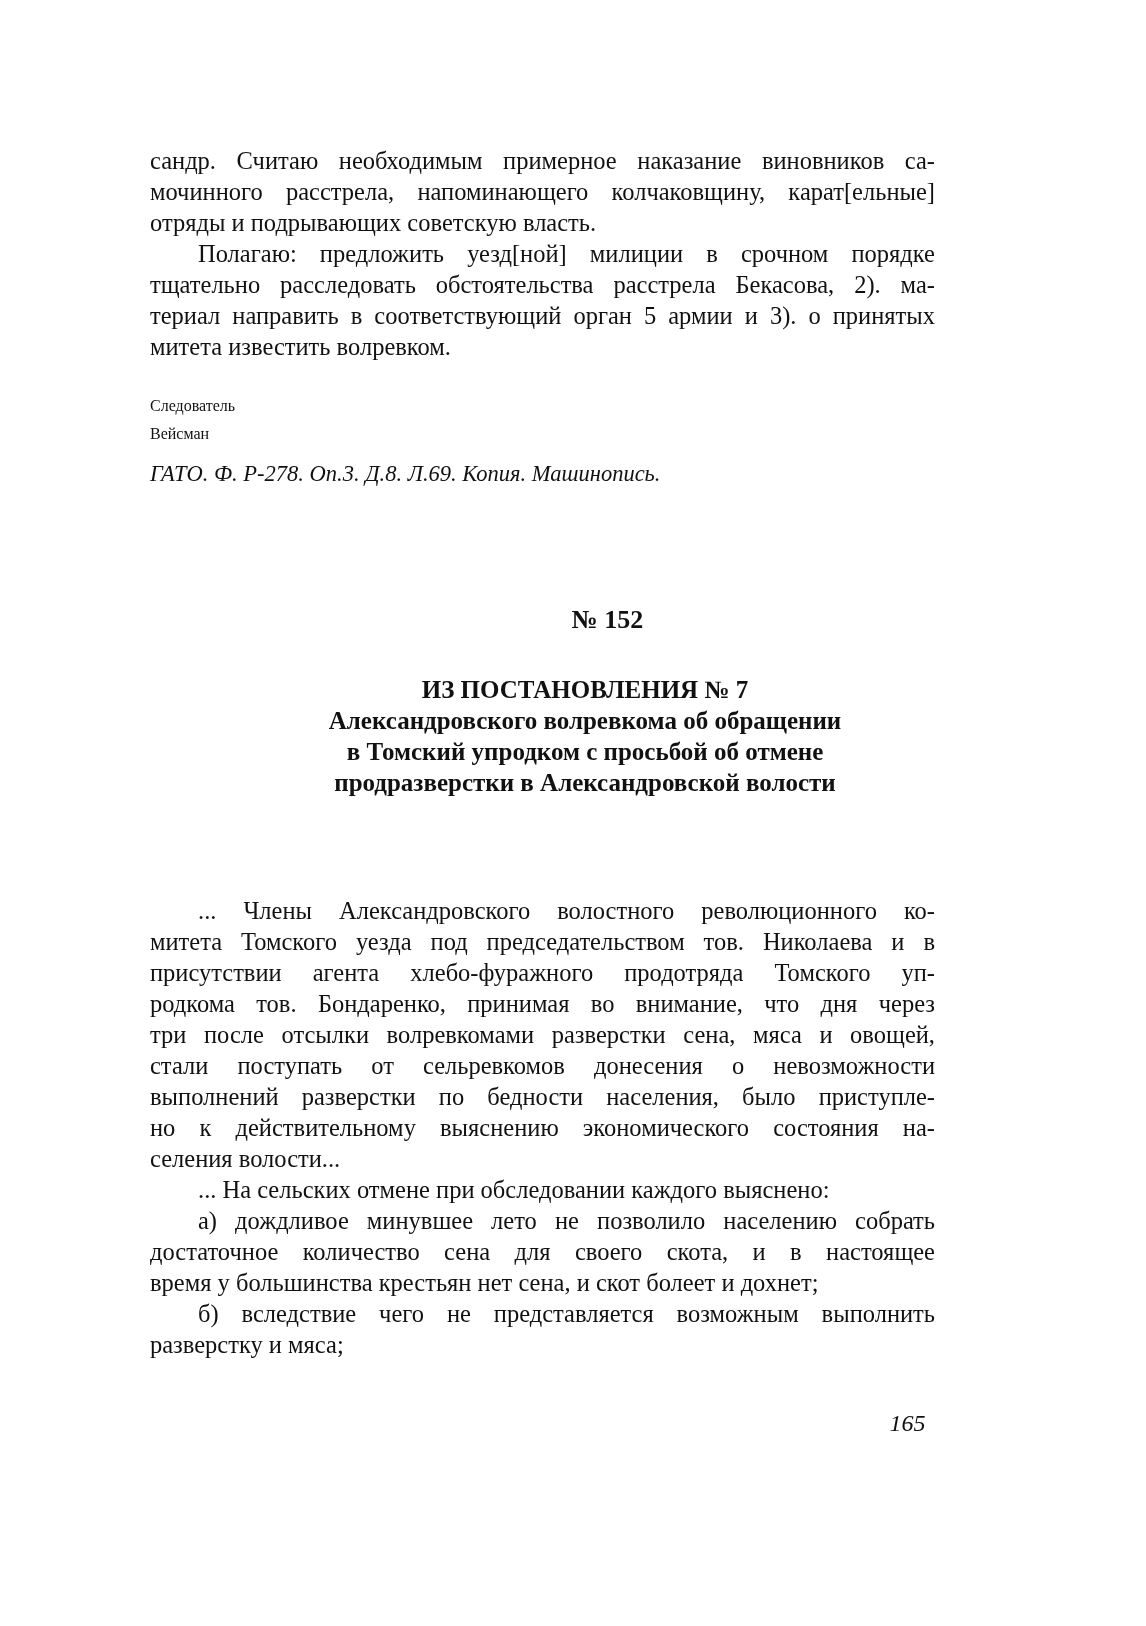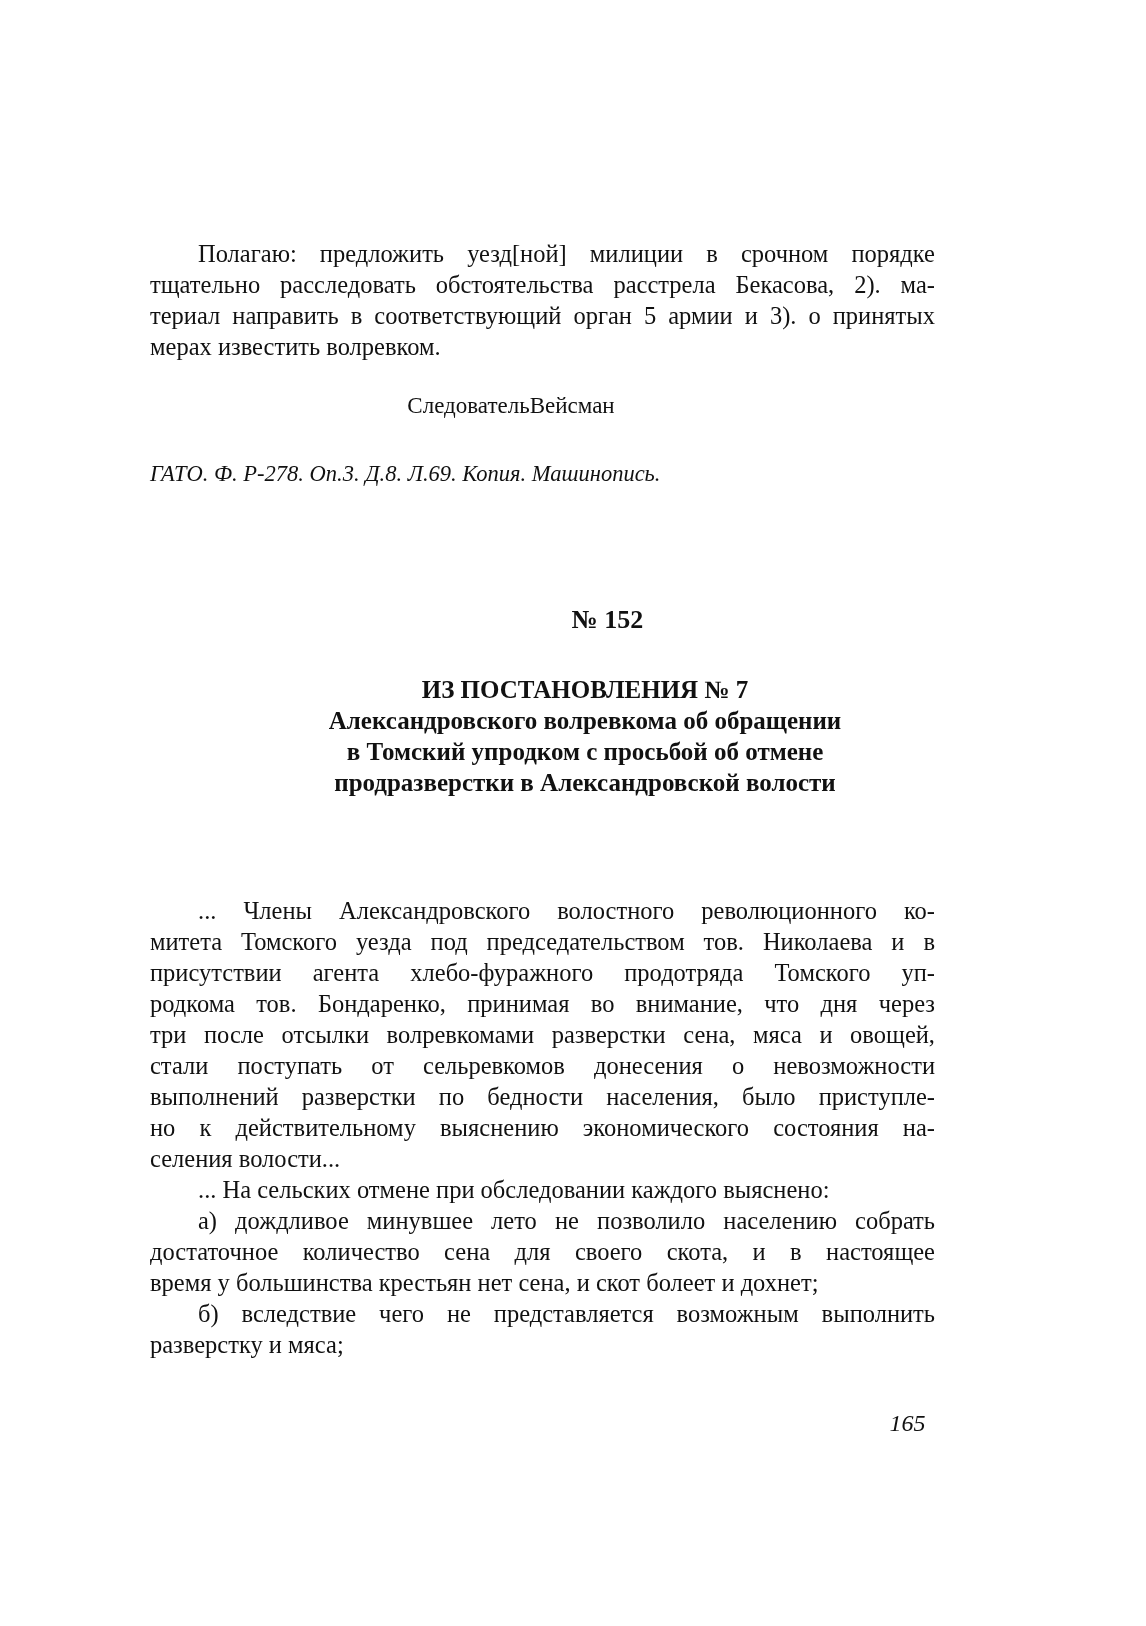--- a/index.html
+++ b/index.html
@@ -41,24 +41,25 @@
       text-align-last: left;
     }
     .line.indent {
       padding-left: 48px;
     }
     .signature {
       position: absolute;
       top: 392px;
       left: 150px;
       width: 722px;
-      font-size: 23px;
+      font-size: 16px;
       line-height: 28px;
       display: flex;
-      justify-content: center;
+      justify-content: flex-end;
+      flex-direction: column;
     }
     .source {
       position: absolute;
       top: 460px;
       left: 150px;
       font-size: 22.5px;
       font-style: italic;
       line-height: 28px;
     }
     .doc-number {
@@ -107,26 +108,31 @@
       font-size: 24px;
       line-height: 30px;
       font-style: italic;
     }
   </style>
 </head>
 <body>
 
 <div class="page">
 
+  <div class="text-block" style="top:145px;">
+    <span class="line">сандр. Считаю необходимым примерное наказание виновников са-</span>
+    <span class="line">мочинного расстрела, напоминающего колчаковщину, карат[ельные]</span>
+    <span class="line last">отряды и подрывающих советскую власть.</span>
+  </div>
 
   <div class="text-block" style="top:238px;">
     <span class="line indent">Полагаю: предложить уезд[ной] милиции в срочном порядке</span>
     <span class="line">тщательно расследовать обстоятельства расстрела Бекасова, 2). ма-</span>
     <span class="line">териал направить в соответствующий орган 5 армии и 3). о принятых</span>
-    <span class="line last">мерах известить волревком.</span>
+    <span class="line last">митета известить волревком.</span>
   </div>
 
   <div class="signature">
     <span>Следователь</span>
     <span>Вейсман</span>
   </div>
 
   <div class="source">ГАТО. Ф. Р-278. Оп.3. Д.8. Л.69. Копия. Машинопись.</div>
 
   <div class="doc-number">№ 152</div>

